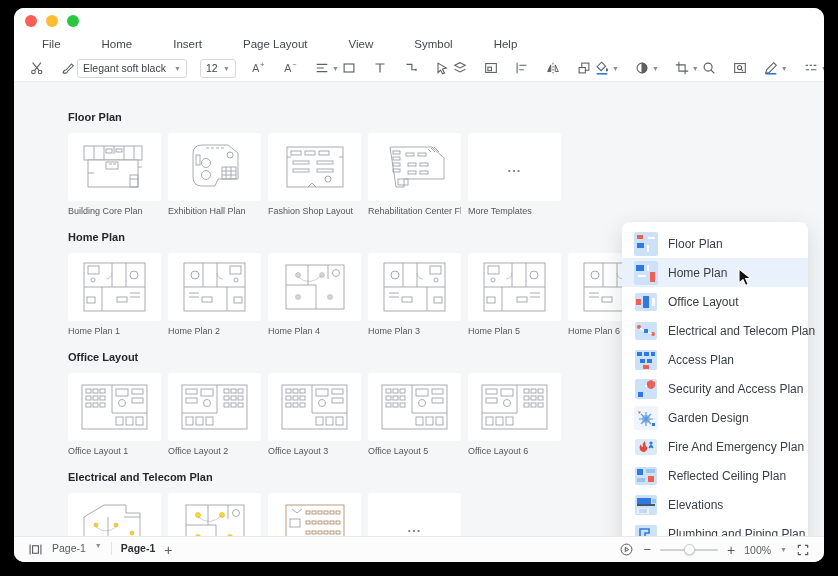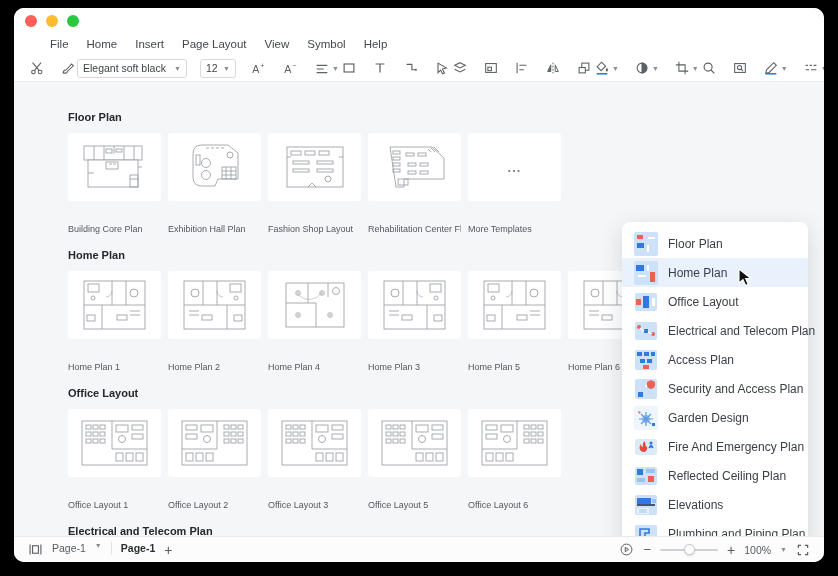--- a/index.html
+++ b/index.html
@@ -10,28 +10,28 @@
   .window { position:absolute; left:14px; top:8px; width:810px; height:554px;
     background:#fff; border-radius:10px; overflow:hidden; display:flex; flex-direction:column;
     box-shadow:0 8px 28px rgba(0,0,0,.55); }
 
   
   .titlebar { height:24px; background:#fff; position:relative; flex:0 0 auto; }
   .traffic { position:absolute; top:7px; left:11px; display:flex; gap:9px; }
   .light { width:12px; height:12px; border-radius:50%; }
 
   
-  .menubar { height:23px; display:flex; align-items:center; padding-left:36px; gap:18px;
+  .menubar { height:23px; display:flex; align-items:center; padding-left:28px; gap:41px;
     background:#fff; flex:0 0 auto; }
   .menu-item { font-size:11.5px; color:#43474d; cursor:default; }
 
   
   .toolbar { height:27px; background:#fff; border-bottom:1px solid #ededee;
     display:flex; align-items:center; padding:0 14px; justify-content:space-between; flex:0 0 auto; }
-  .tgroup { display:flex; align-items:flex-end; gap:13px; }
+  .tgroup { display:flex; align-items:center; gap:13px; }
   .tb { display:flex; align-items:center; background:none; border:none; padding:1px;
     cursor:pointer; color:#5c6166; }
   .tb svg { display:block; }
   .caret { font-size:7px; color:#8a8f94; margin-left:2px; }
   .vdiv { width:1px; height:15px; background:#e4e5e7; }
   .select-box { display:flex; align-items:center; justify-content:space-between;
     border:1px solid #d6d8da; border-radius:3px; height:19px; padding:0 5px;
     font-size:10.5px; color:#3e4349; background:#fff; cursor:pointer; }
   .font-select { width:110px; }
   .size-select { width:36px; }
@@ -41,21 +41,21 @@
   .content { flex:1 1 auto; background:#f5f6f7; position:relative; overflow:hidden;
     padding:29px 0 0 54px; }
   .section { margin-bottom:15px; }
   .section-title { font-size:11px; font-weight:700; color:#24282e; margin-bottom:10px; }
   .cards { display:flex; gap:7px; }
   .card { width:93px; height:68px; background:#fff; border-radius:3px; overflow:hidden;
     cursor:pointer; flex:0 0 auto; }
   .card svg { display:block; width:93px; height:68px; }
   .flip { transform:scaleX(-1); }
   .card-col { width:93px; flex:0 0 auto; }
-  .card-label { font-size:9px; color:#53585e; margin-top:23px; white-space:nowrap;
+  .card-label { font-size:9px; color:#53585e; margin-top:5px; white-space:nowrap;
     overflow:hidden; }
   .more-card { display:flex; align-items:center; justify-content:center;
     font-size:13px; font-weight:700; color:#7d8288; letter-spacing:1px; }
 
   
   .panel { position:absolute; right:16px; top:140px; width:186px; background:#fff;
     border-radius:8px; box-shadow:0 6px 22px rgba(40,50,60,.16); padding:7px 0; z-index:10; }
   .panel-item { height:29px; display:flex; align-items:center; padding-left:12px;
     cursor:pointer; }
   .panel-item.selected { background:#e8f1fc; }

